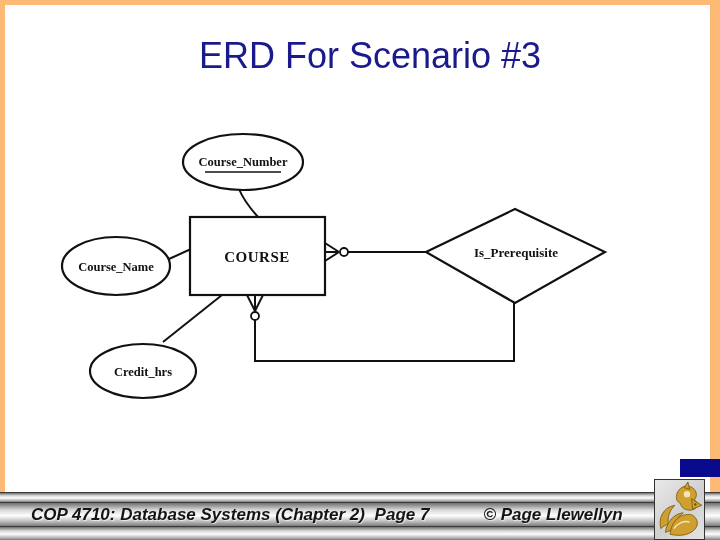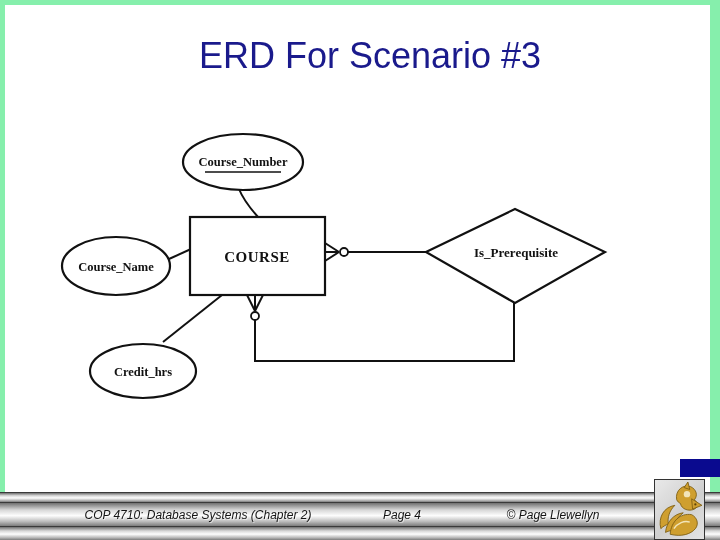--- a/index.html
+++ b/index.html
@@ -1,18 +1,18 @@
 <!DOCTYPE html>
 <html><head>
 <meta charset="utf-8">
 <style>
   html,body{margin:0;padding:0;background:#555;}
   .slide{
     position:relative;width:720px;height:540px;overflow:hidden;
-    background:#86efac;
+    background:#fdba74;
     font-family:"Liberation Sans",sans-serif;
   }
   .content-area{
     position:absolute;left:5px;top:5px;width:705px;height:487px;
     background:#ffffff;
   }
   .page-title{
     position:absolute;top:34px;left:10px;width:720px;
     text-align:center;
     font-size:36px;line-height:44px;
@@ -40,21 +40,21 @@
   .band{
     width:100%;border-top:1px solid #3a3a3a;box-sizing:border-box;
     background:linear-gradient(180deg,#6f6f6f 0%,#d7d7d7 30%,#fdfdfd 55%,#bdbdbd 80%,#7c7c7c 100%);
   }
   .band-top{height:10px;}
   .band-main{height:24px;position:relative;}
   .band-bottom{height:14px;}
   .footer-text{
     position:absolute;top:0;height:24px;line-height:24px;
     transform:translateX(-50%);
-    font-size:12px;font-weight:normal;font-style:italic;
+    font-size:17px;font-weight:bold;font-style:italic;
     color:#141414;white-space:nowrap;
     text-shadow:1px 1px 0 rgba(255,255,255,0.55);
   }
   .ft-course{left:198px;}
   .ft-page{left:402px;}
   .ft-copy{left:553px;}
   .logo-panel{
     position:absolute;left:654px;top:479px;width:51px;height:61px;
     box-sizing:border-box;border:1px solid #333;
     background:linear-gradient(135deg,#e9e9e9 0%,#cfcfcf 55%,#e4e4e4 100%);
@@ -108,21 +108,21 @@
       <circle cx="255" cy="316" r="4" fill="#ffffff" stroke="#111" stroke-width="1.8"></circle>
     </g>
   </svg>
 
   <div class="blue-patch"></div>
 
   <div class="footer">
     <div class="band band-top"></div>
     <div class="band band-main">
       <span class="footer-text ft-course">COP 4710: Database Systems  (Chapter 2)</span>
-      <span class="footer-text ft-page">Page 4</span>
+      <span class="footer-text ft-page">Page 7</span>
       <span class="footer-text ft-copy">© Page Llewellyn</span>
     </div>
     <div class="band band-bottom"></div>
   </div>
 
   <div class="logo-panel">
     <svg width="45" height="56" viewBox="0 0 48 60" aria-hidden="true">
       <g fill="#cf9f2f" stroke="#7a5a10" stroke-width="0.9">
 
         <path d="M4,50 C1,38 7,27 19,25 C13,31 11,38 12,45 C9,46 6,48 4,50 Z"></path>

